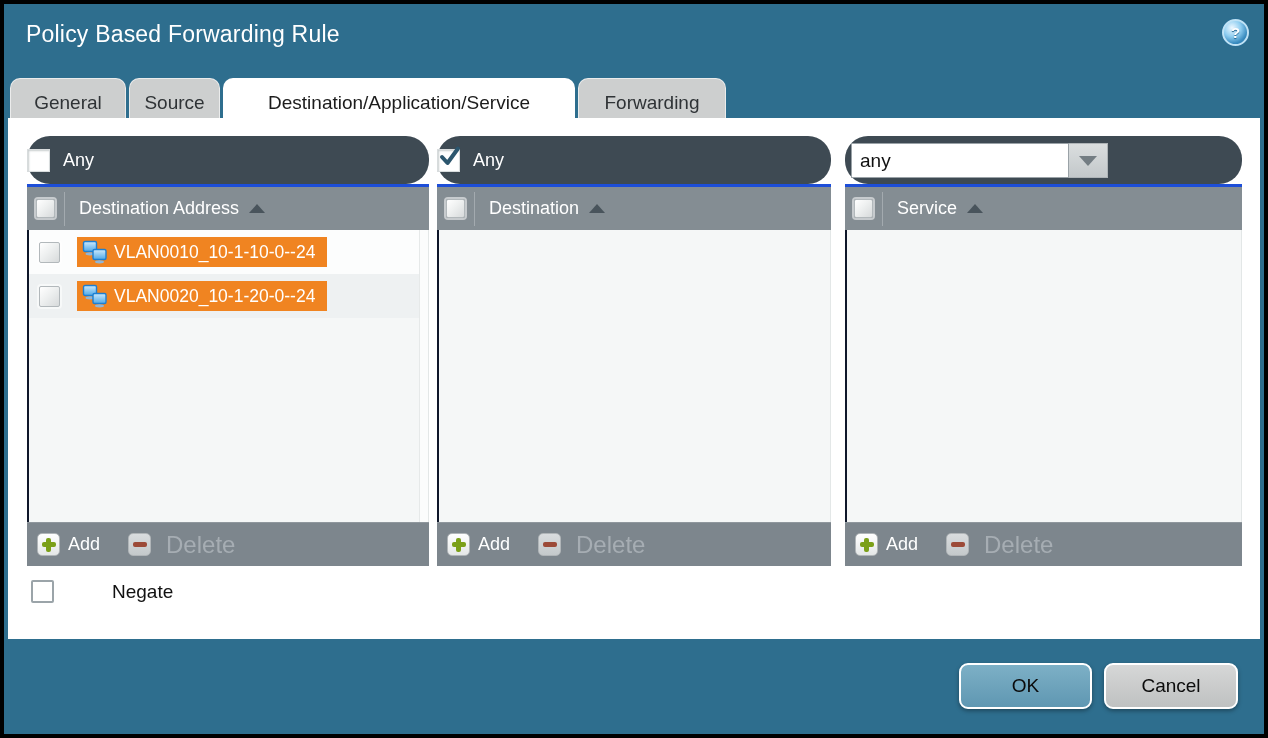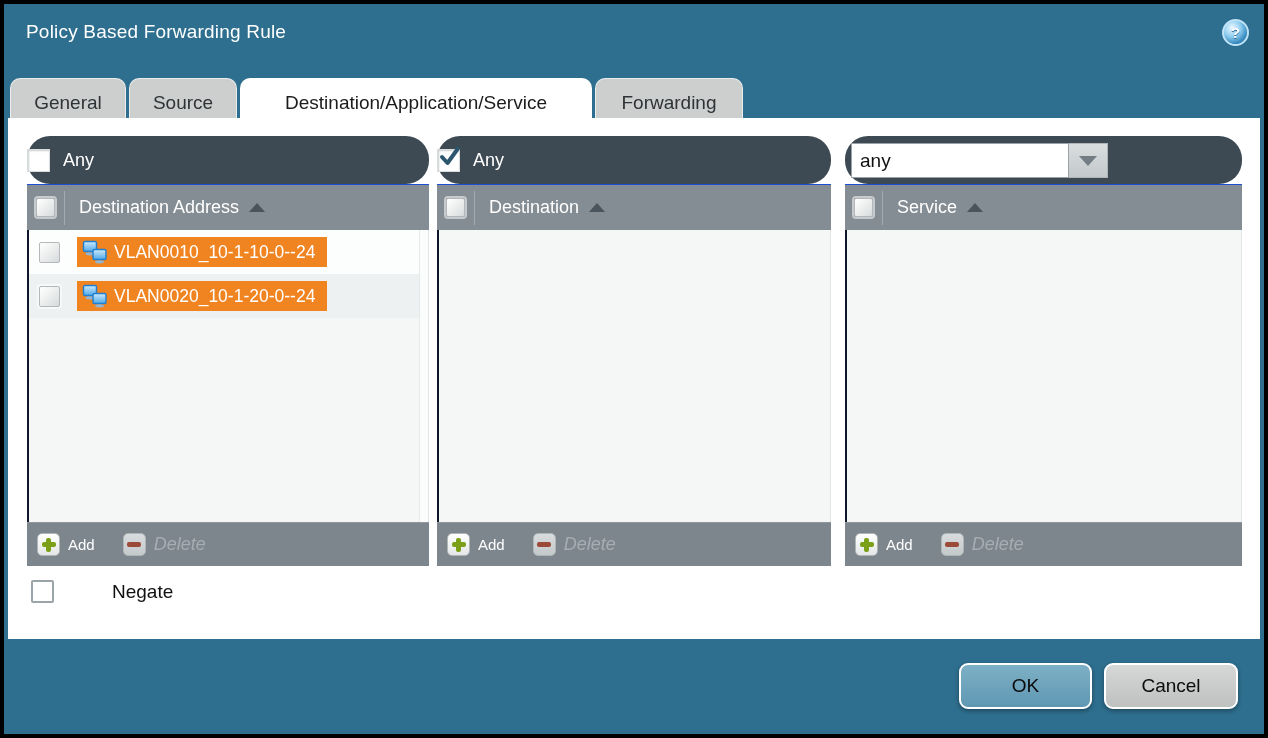--- a/index.html
+++ b/index.html
@@ -1,55 +1,55 @@
 <!DOCTYPE html>
 <html><head>
 <meta charset="utf-8">
 <style>
   * { margin:0; padding:0; box-sizing:border-box; }
   html,body { width:1268px; height:738px; }
   body { background:#000; font-family:"Liberation Sans", sans-serif; position:relative; overflow:hidden; }
 
   .dialog { position:absolute; left:4px; top:4px; width:1260px; height:730px; background:#2e6e8e; }
 
-  .title { position:absolute; left:22px; top:17px; color:#ffffff; font-size:19px; font-weight:400; letter-spacing:0.2px; }
+  .title { position:absolute; left:22px; top:17px; color:#ffffff; font-size:23px; font-weight:400; letter-spacing:0.2px; }
 
   .help { position:absolute; right:15px; top:15px; width:27px; height:27px; border-radius:50%;
           background: radial-gradient(circle at 35% 30%, #eef8ff 0%, #8ecdf0 40%, #3a8cc0 70%, #1c6aa0 100%);
           border:2px solid #bfe2f5; box-shadow:0 0 0 1px #2a6e94;
           display:flex; align-items:center; justify-content:center; cursor:pointer; }
   .help span { color:#fff; font-weight:bold; font-size:15px; text-shadow:0 1px 1px #1a5f8c; }
 
   .tabbar { position:absolute; left:4px; top:74px; height:48px; display:flex; gap:3px; padding-left:2px; }
   .tab { height:48px; display:flex; align-items:center; justify-content:center;
          background:#cdcfcf; color:#2f3336; font-size:19px;
          border-top-left-radius:10px; border-top-right-radius:10px;
          border:1px solid rgba(255,255,255,0.6); border-bottom:none; cursor:pointer; }
   .tab.active { background:#ffffff; color:#1c1c1c; z-index:3; }
   .tab-general { width:116px; }
-  .tab-source { width:108px; }
+  .tab-source { width:91px; }
   .tab-dest { width:352px;text-align:center; }
   .tab-fwd { width:148px; }
 
   .panel { position:absolute; left:4px; top:114px; width:1252px; height:521px; background:#ffffff; z-index:2; }
 
   .col { position:absolute; top:18px; display:flex; flex-direction:column; }
   .col1 { left:19px;  width:402px; }
   .col2 { left:429px; width:394px; }
   .col3 { left:837px; width:397px; }
 
   .anybar { height:48px; background:#3e4a53; display:flex; align-items:center; padding-left:0;border-radius:23px; }
   .anybar .lbl { color:#ffffff; font-size:18px; margin-left:13px; }
 
   .cb-any { width:23px; height:23px; background:#ffffff; border:1px solid #d8dcdd;
             box-shadow: inset 1px 1px 2px #c9cecf; position:relative; cursor:pointer; }
   .cb-any svg { position:absolute; left:1px; top:-4px; overflow:visible; }
 
   .subhead { height:46px; background:#848d93; display:flex; align-items:center; padding-left:9px;
-             border-top:1px solid #1d4ed8; }
+             border-top:3px solid #1d4ed8; }
   .subhead .sep { width:1px; height:34px; background:#a3aaaf; margin-left:9px; }
   .subhead .lbl { color:#ffffff; font-size:18px; margin-left:14px; }
   .sort-asc { width:0; height:0; border-left:8px solid transparent; border-right:8px solid transparent;
               border-bottom:9px solid #49545c; margin-left:10px; }
 
   .cb3d { width:19px; height:19px; border-radius:2px;
           background:linear-gradient(135deg,#ffffff 0%,#eef0f0 45%,#d7dadb 100%);
           border:1px solid #b2b8bb; box-shadow:0 0 0 2px rgba(255,255,255,0.55); cursor:pointer; }
 
   .colbody { background:#f5f7f7; height:292px; border-left:2px solid #0f172a; border-right:1px solid #e3e7e7; position:relative; }
@@ -66,22 +66,22 @@
   .chip .txt { color:#ffffff; font-size:17.5px; margin-left:6px; white-space:nowrap; }
 
   .colfoot { height:44px; background:#7d868d; display:flex; align-items:center; padding-left:10px; border-top:1px solid #8f979d; }
   .badge { width:23px; height:23px; border-radius:5px; display:flex; align-items:center; justify-content:center;
            border:1px solid #b0b5b8; cursor:pointer; position:relative; }
   .badge.add { background:linear-gradient(180deg,#ffffff,#e4e7e7); }
   .badge.del { background:linear-gradient(180deg,#d9dcde,#c4c9cb); margin-left:28px; cursor:default; }
   .bar-h { width:14px; height:4.5px; border-radius:2px; background:#7ba018; }
   .badge.add .bar-v { position:absolute; width:4.5px; height:14px; border-radius:2px; background:#7ba018; }
   .badge.del .bar-h { background:#9c4a38; }
-  .footlbl-add { color:#ffffff; font-size:15px; margin-left:8px; cursor:pointer; }
-  .footlbl-del { color:#a6adb3; font-size:18px; margin-left:8px;font-style:italic; }
+  .footlbl-add { color:#ffffff; font-size:18px; margin-left:8px; cursor:pointer; }
+  .footlbl-del { color:#a6adb3; font-size:24px; margin-left:15px; }
 
   .dd { position:absolute; left:6px; top:7px; display:flex; }
   .dd input { width:218px; height:35px; border:1px solid #9aa2a7; font-size:19px; color:#111;
               padding-left:8px; font-family:"Liberation Sans", sans-serif; background:#fff; outline:none; }
   .dd .btn { width:39px; height:35px; background:linear-gradient(180deg,#dadedf,#c3c8ca);
              border:1px solid #aeb4b7; border-left:none; display:flex; align-items:center; justify-content:center; cursor:pointer; }
   .dd .arr { width:0; height:0; border-left:9px solid transparent; border-right:9px solid transparent;
              border-top:10px solid #737d83; }
 
   .negate { position:absolute; left:23px; top:462px; display:flex; align-items:center; cursor:pointer;gap:44px; }

